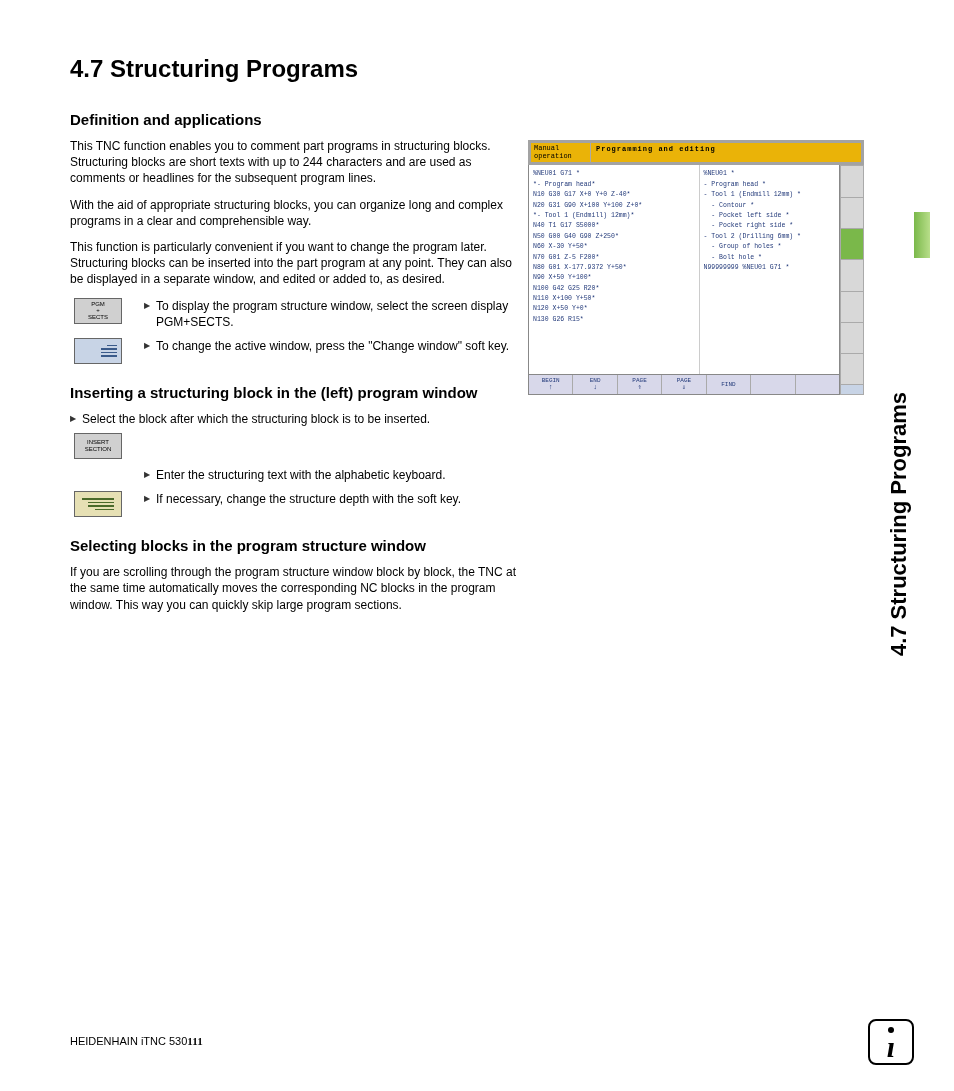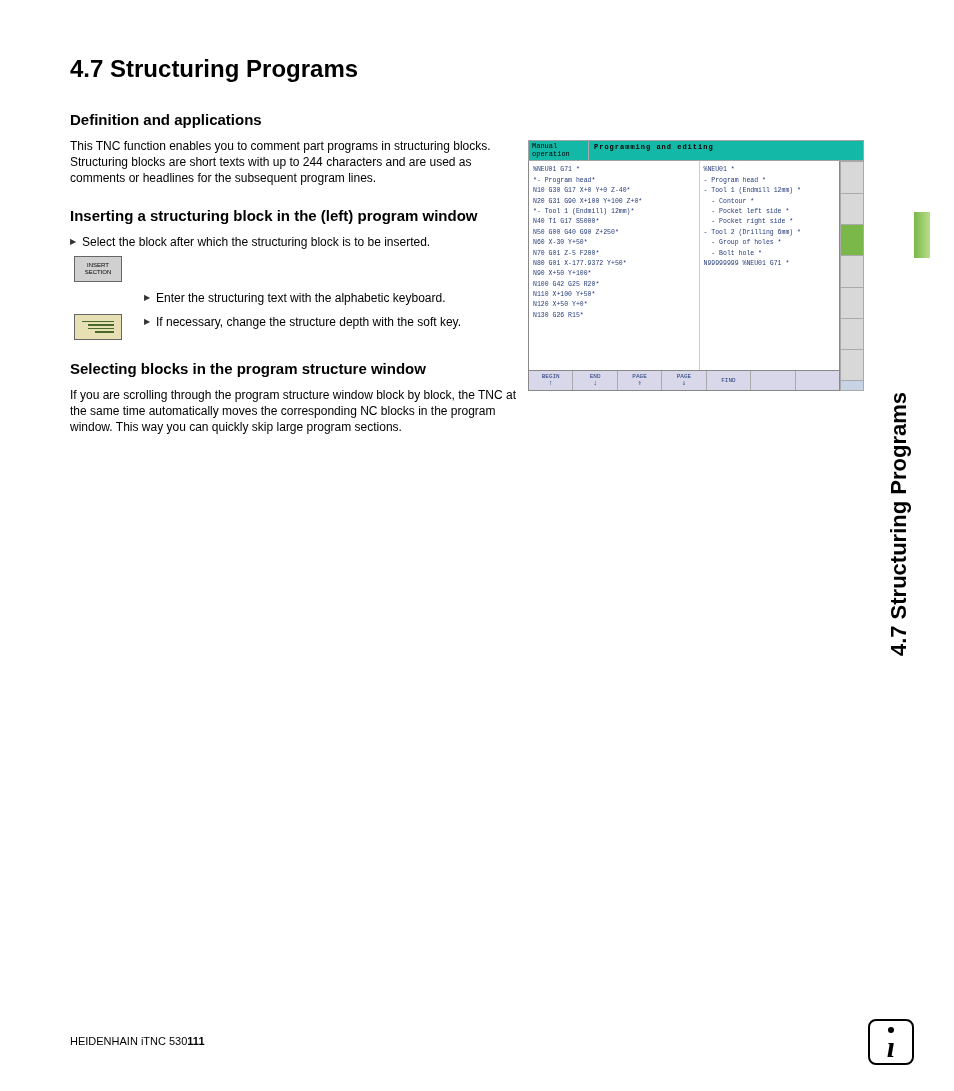--- a/index.html
+++ b/index.html
@@ -119,22 +119,22 @@
   .figure {
     position: absolute;
     top: 140px;
     left: 528px;
     width: 336px;
   }
   .fig-hdr {
     display:flex;
     font-size:7px;
     font-family: "Courier New", monospace;
-    border:1px solid #a3a3a3;
-    background:#14b8a6;
+    border:3px solid #a3a3a3;
+    background:#eab308;
   }
   .fig-hdr .mode { width:60px; padding:2px 3px; line-height:1.1; border-right:1px solid #aaa;}
   .fig-hdr .title { flex:1; padding:2px 5px; letter-spacing:1px; font-weight:bold;}
   .fig-body {
     display:flex;
     border:1px solid #888;
     border-top:none;
     height: 210px;
     background:#fff;
     font-family:"Courier New", monospace;
@@ -204,21 +204,21 @@
   
   .footer {
     position:absolute;
     bottom:44px;
     left:70px;
     right:60px;
     display:flex;
     align-items:center;
     font-size:11px;
   }
-  .footer .pn{ font-weight:bold; }
+  .footer .pn{ font-weight:bold;font-family:Liberation Serif, serif; }
   .info-icon{
     position:absolute;
     bottom:26px;
     right:40px;
     width:46px;
     height:46px;
     border:2px solid #000;
     border-radius:8px;
     display:flex;
     align-items:center;
@@ -234,23 +234,48 @@
 <body>
 
 <div class="page">
 
   <h1 class="main-title">4.7  Structuring Programs</h1>
 
   <div class="left-col">
 
     <h2 class="subhead">Definition and applications</h2>
     <p class="para">This TNC function enables you to comment part programs in structuring blocks. Structuring blocks are short texts with up to 244 characters and are used as comments or headlines for the subsequent program lines.</p>
-
-
-
+    <p class="para">With the aid of appropriate structuring blocks, you can organize long and complex programs in a clear and comprehensible way.</p>
+    <p class="para">This function is particularly convenient if you want to change the program later. Structuring blocks can be inserted into the part program at any point. They can also be displayed in a separate window, and edited or added to, as desired.</p>
+
+
+    <div class="proc-row">
+      <div class="key-icon">
+        <div class="key-box">
+          <span>PGM</span>
+          <span>+</span>
+          <span>SECTS</span>
+        </div>
+      </div>
+      <div class="proc-text">To display the program structure window, select the screen display PGM+SECTS.</div>
+    </div>
+
+    <div class="proc-row">
+      <div class="key-icon">
+        <div class="key-box blue">
+          <div class="blue-lines">
+            <span style="width:10px"></span>
+              <span style="width:16px"></span>
+              <span style="width:16px"></span>
+              <span style="width:16px"></span>
+          </div>
+        </div>
+      </div>
+      <div class="proc-text">To change the active window, press the "Change window" soft key.</div>
+    </div>
 
     <h2 class="subhead">Inserting a structuring block in the (left) program window</h2>
     <div class="first-step">Select the block after which the structuring block is to be inserted.</div>
 
     <div class="proc-row">
       <div class="key-icon">
         <div class="key-box">
           <span>INSERT</span>
           <span>SECTION</span>
         </div>

